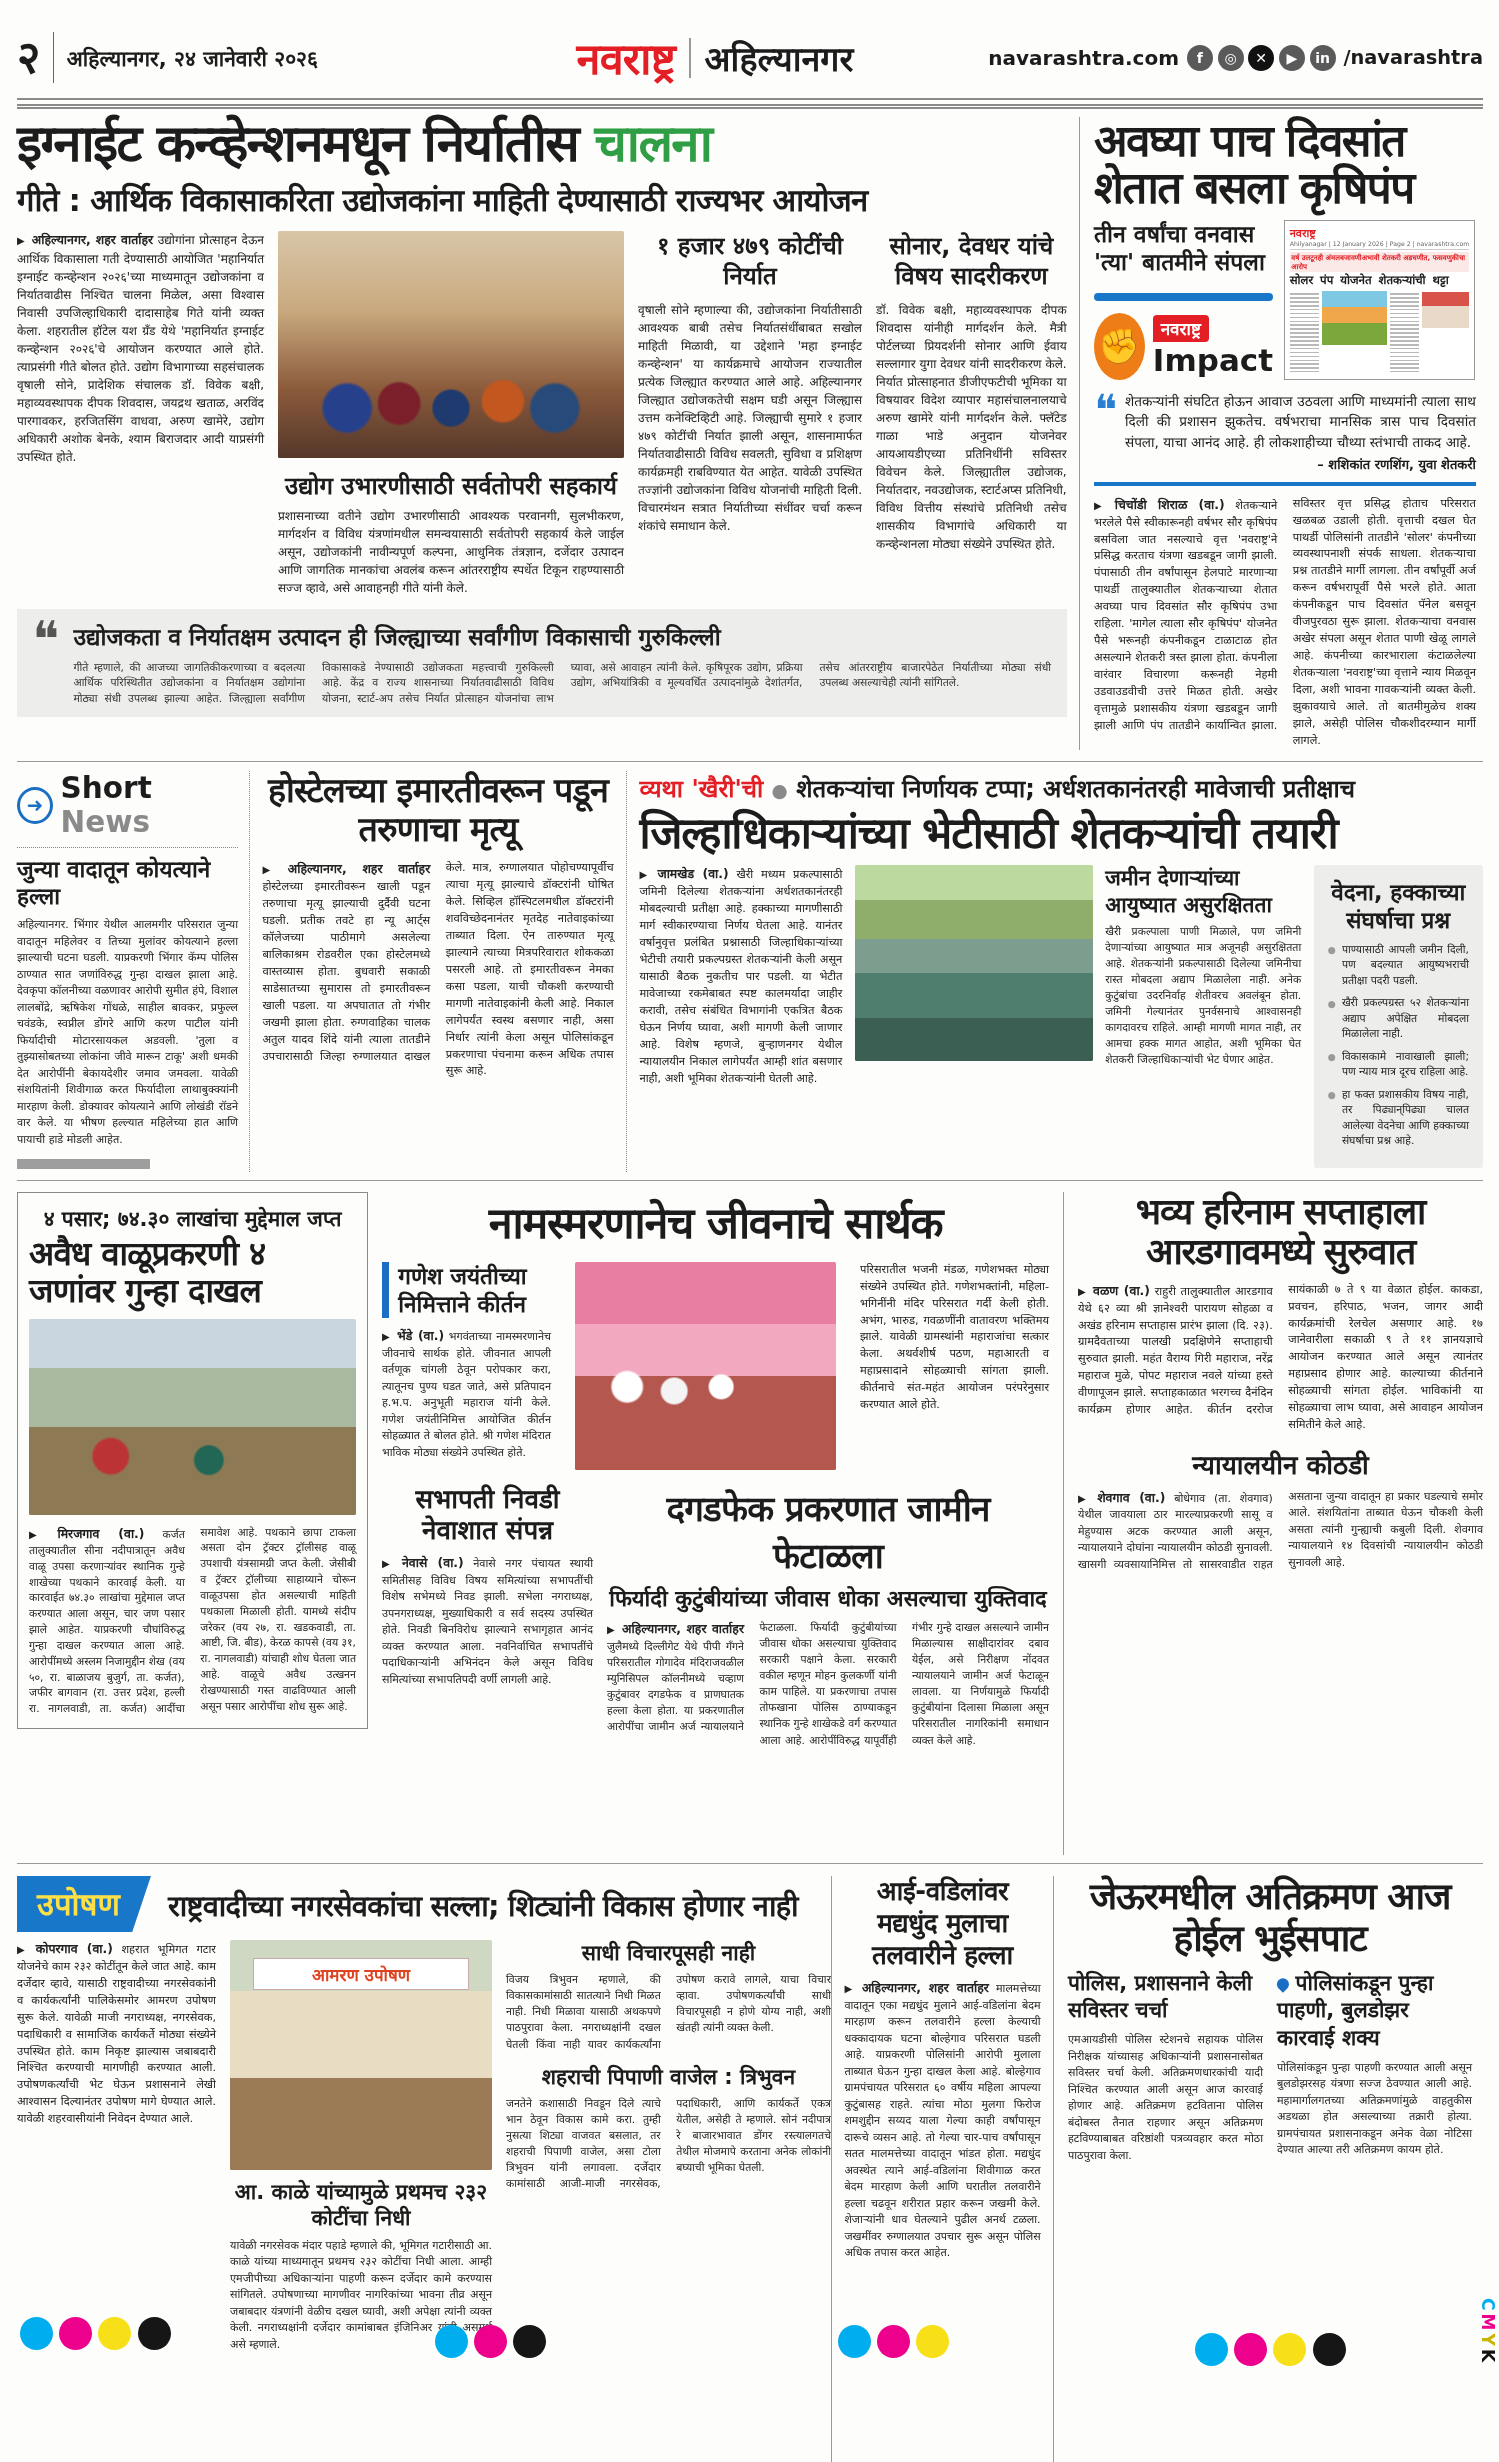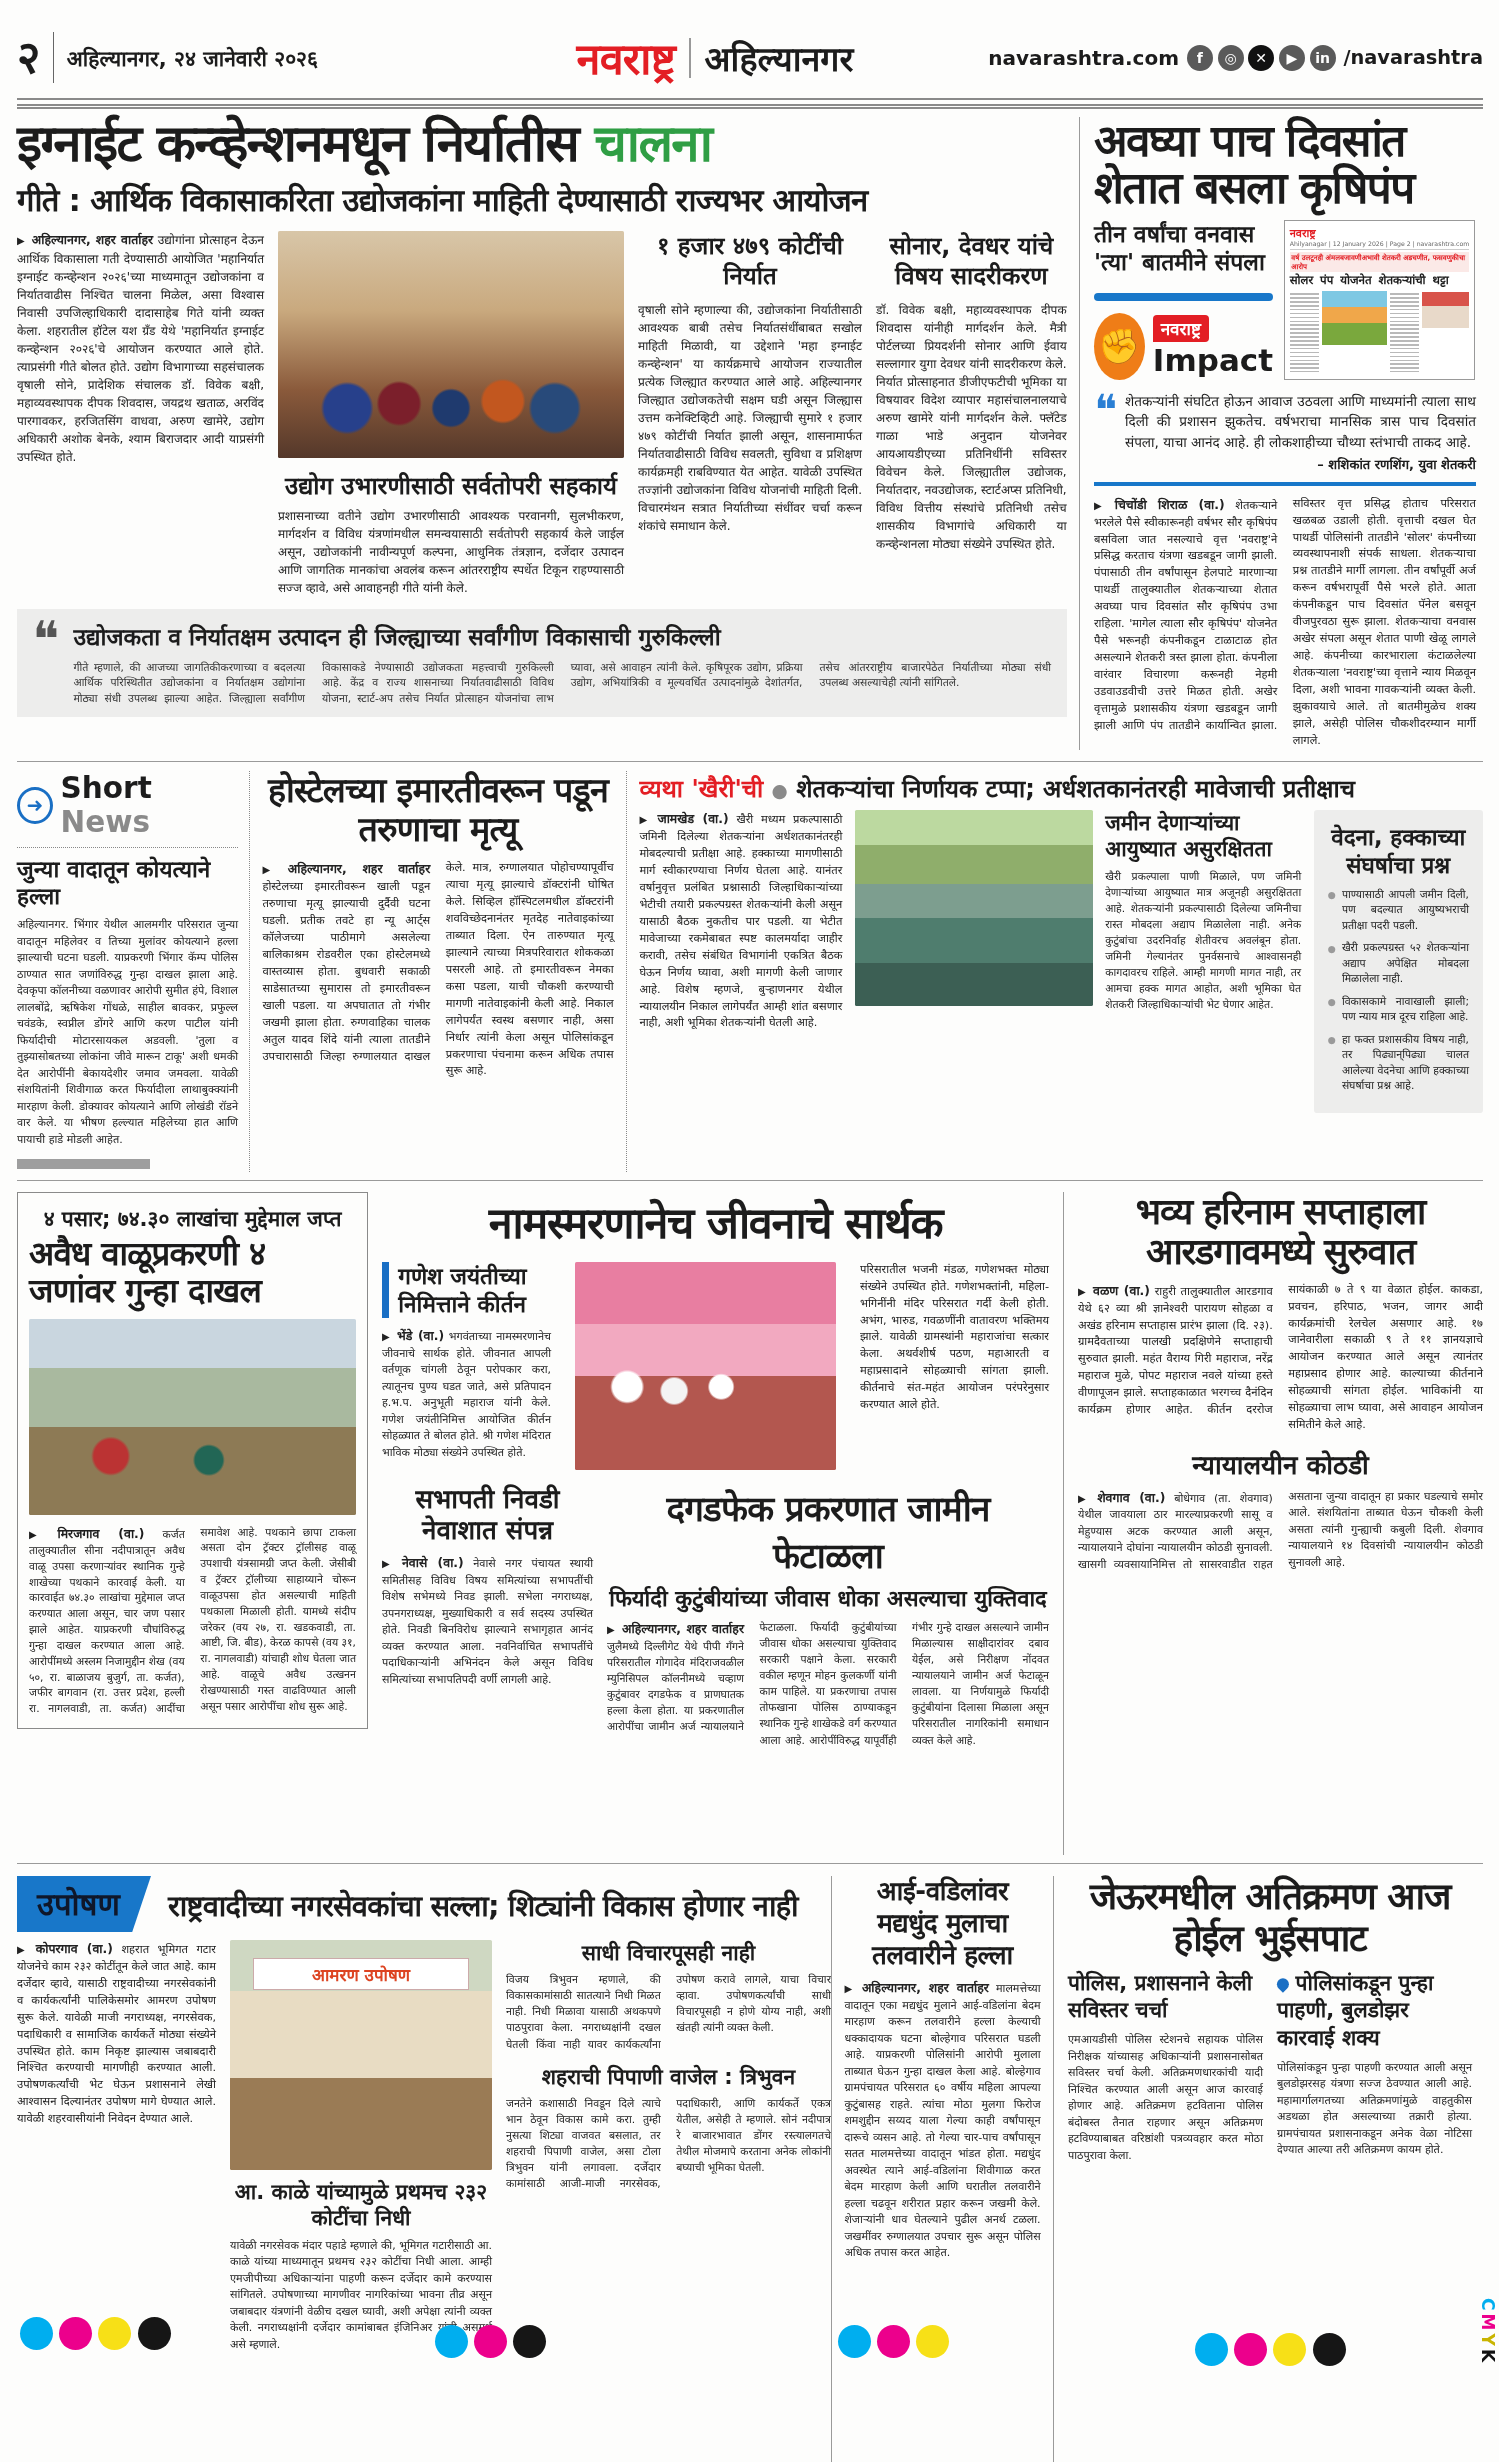--- a/index.html
+++ b/index.html
@@ -146,21 +146,21 @@
   .dagd .s{font-size:22px;font-weight:800;text-align:center;margin-bottom:7.8px;}
   .C3{width:419px;padding-left:14px;}
   .C3 .title{font-size:36px;font-weight:800;letter-spacing:-1.2px;line-height:1.12;text-align:center;margin-bottom:9.3px;}
   .koth{margin-top:12.4px;}
   .koth .t{font-size:26px;font-weight:800;text-align:center;margin-bottom:6.2px;}
 
   
   .secD{display:flex;padding:12.4px 0 0;min-height:598px;}
   .D1{width:814px;}
   .ribrow{display:flex;align-items:center;gap:17px;margin-bottom:7.8px;}
-  .ribbon{background:#1877c9;color:#0f172a;font-size:31px;font-weight:800;padding:6.2px 31px 7.8px 20px;clip-path:polygon(0 0,100% 0,86% 100%,0 100%);}
+  .ribbon{background:#1877c9;color:#fde047;font-size:31px;font-weight:800;padding:6.2px 31px 7.8px 20px;clip-path:polygon(0 0,100% 0,86% 100%,0 100%);}
   .ribkick{font-size:29px;font-weight:800;letter-spacing:-0.8px;}
   .D1 .title{font-size:49px;font-weight:800;letter-spacing:-1.6px;margin:3.1px 0 11px;}
   .D1-row{display:flex;gap:14px;}
   .D1-c1{width:199px;}
   .D1-c2{width:262px;}
   .protest-photo{height:230px;background:
      linear-gradient(180deg,#cfd8c2 0 22%,#e8dcc3 22% 60%,#9a7b55 60% 100%);position:relative;}
   .bannerstrip{position:absolute;top:18.6px;left:23px;right:23px;background:#fff;border:0.8px solid #caa;padding:3.1px 0;text-align:center;color:#d42;font-weight:800;font-size:17px;}
   .D1-sub1{font-size:21px;font-weight:800;text-align:center;line-height:1.25;margin:9.3px 0 6.2px;}
   .D1-c3{flex:1;}
@@ -293,20 +293,21 @@
       <div class="endbar"></div>
     </div>
 
     <div class="B2">
       <div class="title">होस्टेलच्या इमारतीवरून पडून तरुणाचा मृत्यू</div>
       <div class="body-txt cols2" style="font-size:11.3px"><span class="bmark">▶</span><span class="byline">अहिल्यानगर, शहर वार्ताहर</span> <span>होस्टेलच्या इमारतीवरून खाली पडून तरुणाचा मृत्यू झाल्याची दुर्दैवी घटना घडली. प्रतीक तवटे हा न्यू आर्ट्स कॉलेजच्या पाठीमागे असलेल्या बालिकाश्रम रोडवरील एका होस्टेलमध्ये वास्तव्यास होता. बुधवारी सकाळी साडेसातच्या सुमारास तो इमारतीवरून खाली पडला. या अपघातात तो गंभीर जखमी झाला होता. रुग्णवाहिका चालक अतुल यादव शिंदे यांनी त्याला तातडीने उपचारासाठी जिल्हा रुग्णालयात दाखल केले. मात्र, रुग्णालयात पोहोचण्यापूर्वीच त्याचा मृत्यू झाल्याचे डॉक्टरांनी घोषित केले. सिव्हिल हॉस्पिटलमधील डॉक्टरांनी शवविच्छेदनानंतर मृतदेह नातेवाइकांच्या ताब्यात दिला. ऐन तारुण्यात मृत्यू झाल्याने त्याच्या मित्रपरिवारात शोककळा पसरली आहे. तो इमारतीवरून नेमका कसा पडला, याची चौकशी करण्याची मागणी नातेवाइकांनी केली आहे. निकाल लागेपर्यंत स्वस्थ बसणार नाही, असा निर्धार त्यांनी केला असून पोलिसांकडून प्रकरणाचा पंचनामा करून अधिक तपास सुरू आहे.</span></div>
     </div>
 
     <div class="B3">
       <div class="kickrow"><span class="kick-red">व्यथा 'खैरी'ची</span> <span class="kick-dot">●</span> <span>शेतकऱ्यांचा निर्णायक टप्पा; अर्धशतकानंतरही मावेजाची प्रतीक्षाच</span></div>
+      <div class="title">जिल्हाधिकाऱ्यांच्या भेटीसाठी शेतकऱ्यांची तयारी</div>
       <div class="B3-row">
         <div class="B3-c1">
           <div class="body-txt" style="font-size:11.3px"><span class="bmark">▶</span><span class="byline">जामखेड (वा.)</span> <span>खैरी मध्यम प्रकल्पासाठी जमिनी दिलेल्या शेतकऱ्यांना अर्धशतकानंतरही मोबदल्याची प्रतीक्षा आहे. हक्काच्या मागणीसाठी मार्ग स्वीकारण्याचा निर्णय घेतला आहे. यानंतर वर्षानुवृत्त प्रलंबित प्रश्नासाठी जिल्हाधिकाऱ्यांच्या भेटीची तयारी प्रकल्पग्रस्त शेतकऱ्यांनी केली असून यासाठी बैठक नुकतीच पार पडली. या भेटीत मावेजाच्या रकमेबाबत स्पष्ट कालमर्यादा जाहीर करावी, तसेच संबंधित विभागांनी एकत्रित बैठक घेऊन निर्णय घ्यावा, अशी मागणी केली जाणार आहे. विशेष म्हणजे, बुऱ्हाणनगर येथील न्यायालयीन निकाल लागेपर्यंत आम्ही शांत बसणार नाही, अशी भूमिका शेतकऱ्यांनी घेतली आहे.</span></div>
         </div>
         <div class="photo river-photo"></div>
         <div class="B3-c3">
           <div class="shead">जमीन देणाऱ्यांच्या आयुष्यात असुरक्षितता</div>
           <div class="body-txt" style="font-size:10.7px">खैरी प्रकल्पाला पाणी मिळाले, पण जमिनी देणाऱ्यांच्या आयुष्यात मात्र अजूनही असुरक्षितता आहे. शेतकऱ्यांनी प्रकल्पासाठी दिलेल्या जमिनीचा रास्त मोबदला अद्याप मिळालेला नाही. अनेक कुटुंबांचा उदरनिर्वाह शेतीवरच अवलंबून होता. जमिनी गेल्यानंतर पुनर्वसनाचे आश्वासनही कागदावरच राहिले. आम्ही मागणी मागत नाही, तर आमचा हक्क मागत आहोत, अशी भूमिका घेत शेतकरी जिल्हाधिकाऱ्यांची भेट घेणार आहेत.</div>
         </div>
         <div class="B3-box graybox">

